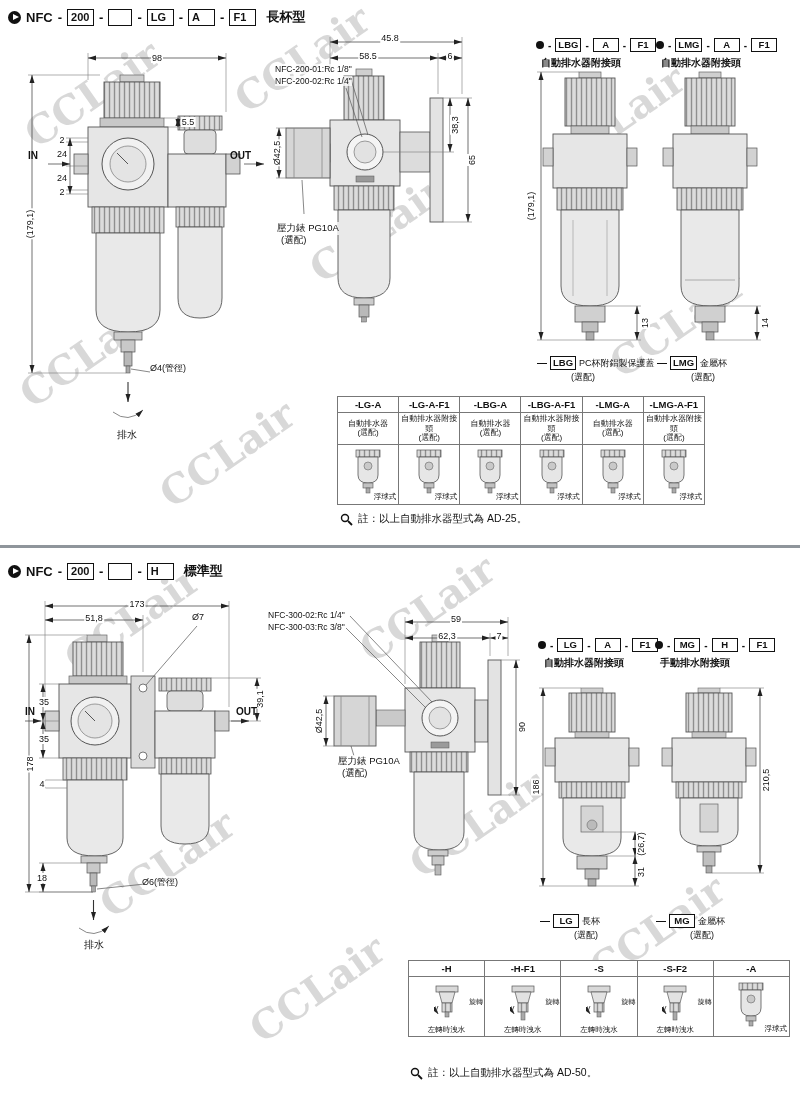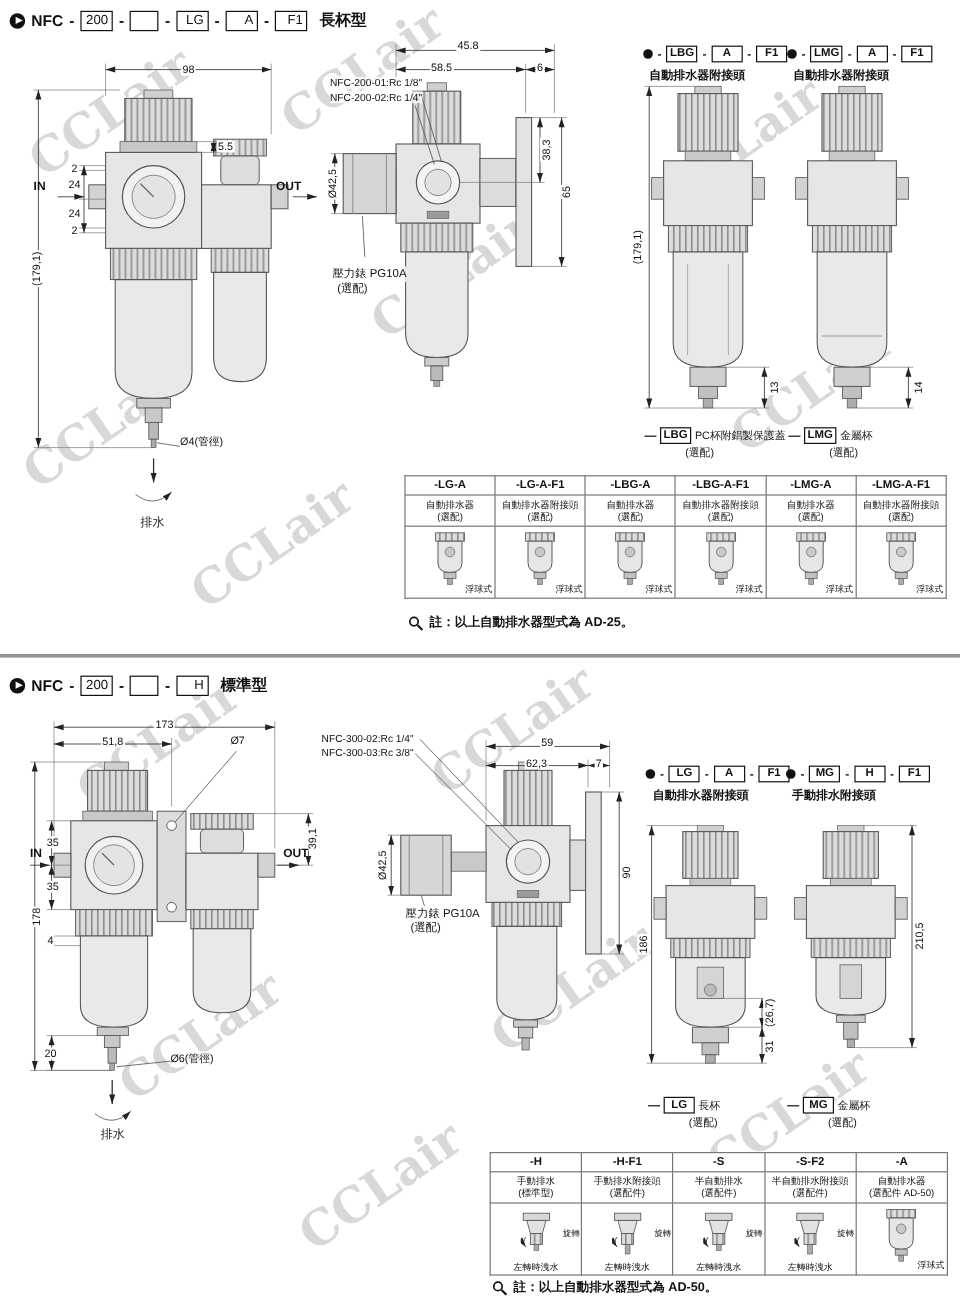--- a/index.html
+++ b/index.html
@@ -5,22 +5,22 @@
   * { margin:0; padding:0; box-sizing:border-box; }
   body { background:#fff; }
   .page { position:relative; width:800px; height:1096px; background:#fff; overflow:hidden;
           font-family:"Liberation Sans","DejaVu Sans",sans-serif; color:#111; }
   .wm { position:absolute; font-family:"DejaVu Serif",serif; font-weight:bold; font-size:40px;
         color:rgba(140,140,140,.34); transform:rotate(-35deg); white-space:nowrap; pointer-events:none; }
   .sec-header { position:absolute; display:flex; align-items:center; gap:5px; font-size:13px; font-weight:bold; }
   .bullet-icon { width:13px; height:13px; border-radius:50%; background:#111; position:relative; display:inline-block; flex:0 0 13px; }
   .bullet-icon::after { content:""; position:absolute; left:4.5px; top:3px;
         border-left:6px solid #fff; border-top:3.5px solid transparent; border-bottom:3.5px solid transparent; }
-  .codebox { display:inline-block; min-width:27px; height:17px; border:1.5px solid #111; text-align:right;
-        font-size:11px; font-weight:normal; line-height:14px; padding:0 3px; background:#fff; }
+  .codebox { display:inline-block; min-width:27px; height:17px; border:1.5px solid #111; text-align:left;
+        font-size:11px; font-weight:bold; line-height:14px; padding:0 3px; background:#fff; }
   .codebox.empty { min-width:24px; }
   .type-label { margin-left:5px; font-size:13px; font-weight:bold; }
   .dim { position:absolute; font-size:9px; transform:translate(-50%,-50%); white-space:nowrap; background:#fff; padding:0 1px; z-index:3; }
   .vdim { position:absolute; font-size:9px; transform:translate(-50%,-50%) rotate(-90deg); white-space:nowrap; background:#fff; padding:0 1px; z-index:3; }
   .lbl { position:absolute; font-size:9px; white-space:nowrap; z-index:3; background:rgba(255,255,255,.75); }
   .lbl-b { position:absolute; font-size:10px; font-weight:bold; white-space:nowrap; z-index:3; }
   .lbl-s { font-size:8.5px; }
   svg.draw { position:absolute; overflow:visible; z-index:2; }
   .draw line.ext { stroke:#7a7a7a; stroke-width:.6; }
   .draw line.diml { stroke:#333; stroke-width:.7; marker-start:url(#arwS); marker-end:url(#arw); }
@@ -35,21 +35,21 @@
   .dashline { width:10px; border-top:1.2px solid #111; display:inline-block; }
   .bnote-l2 { margin-left:34px; margin-top:1px; }
   .spec-table { position:absolute; border-collapse:collapse; table-layout:fixed; background:#fff; z-index:3; }
   .spec-table td { border:1px solid #777; text-align:center; vertical-align:middle; padding:1px; }
   .spec-table .th { font-weight:bold; font-size:9.5px; height:16px; }
   .spec-table .desc { font-size:8px; line-height:1.2; height:26px; }
   .spec-table .cell { height:60px; position:relative; }
   .capt { position:absolute; right:2px; bottom:2px; font-size:7.5px; white-space:nowrap; }
   .capt-c { position:absolute; left:0; right:0; bottom:1px; font-size:7.5px; text-align:center; white-space:nowrap;margin-top:48px; }
   .side-lbl { position:absolute; right:1px; top:20px; font-size:7px; white-space:nowrap; }
-  .note { position:absolute; display:flex; align-items:center; gap:5px; font-size:10.5px; font-weight:bold; z-index:3; }
+  .note { position:absolute; display:flex; align-items:center; gap:5px; font-size:10.5px; font-weight:normal; z-index:3; }
   .divider { position:absolute; left:0; width:800px; height:3px; background:#8f959b; }
 </style>
 </head>
 <body>
 
 <div class="page">
 
   <svg width="0" height="0" style="position:absolute">
     <defs>
       <pattern id="ribs" width="5" height="8" patternUnits="userSpaceOnUse">
@@ -312,21 +312,21 @@
   </div>
   <div class="bnote" style="left:657px;top:356px">
     <div class="bnote-l1">
       <span class="dashline"></span>
       <span class="mini-codebox">LMG</span>
       <span>金屬杯</span>
     </div>
     <div class="bnote-l2">(選配)</div>
   </div>
 
-  <table class="spec-table" style="left:337px;top:396px;width:452px">
+  <table class="spec-table" style="left:337px;top:396px;width:368px">
     <tbody>
         <tr>
       <td class="th">-LG-A</td>
       <td class="th">-LG-A-F1</td>
       <td class="th">-LBG-A</td>
       <td class="th">-LBG-A-F1</td>
       <td class="th">-LMG-A</td>
       <td class="th">-LMG-A-F1</td>
     </tr>
     <tr>
@@ -511,21 +511,21 @@
     <line class="diml" x1="78.5" y1="308" x2="78.5" y2="328" style="marker-start:none;stroke-width:1.1"></line>
     <path class="ldr" d="M64,336 Q79,348 94,334" style="marker-end:url(#arw)"></path>
   </svg>
   <span class="dim" style="left:137px;top:604px">173</span>
   <span class="dim" style="left:94px;top:618px">51,8</span>
   <span class="lbl" style="left:192px;top:612px">Ø7</span>
   <span class="dim" style="left:44px;top:702px">35</span>
   <span class="dim" style="left:44px;top:739px">35</span>
   <span class="vdim" style="left:30px;top:764px">178</span>
   <span class="dim" style="left:42px;top:784px">4</span>
-  <span class="dim" style="left:42px;top:878px">20</span>
+  <span class="dim" style="left:42px;top:878px">18</span>
   <span class="vdim" style="left:260px;top:699px">39,1</span>
   <span class="lbl-b" style="left:25px;top:706px">IN</span>
   <span class="lbl-b" style="left:236px;top:706px">OUT</span>
   <span class="lbl" style="left:142px;top:876px">Ø6(管徑)</span>
   <span class="lbl" style="left:84px;top:938px;font-size:10px">排水</span>
 
   <svg class="draw" style="left:320px;top:612px" width="215" height="300" viewBox="0 0 215 300">
     <g>
       <rect x="112" y="23" width="16" height="7" fill="#cfcfcf" stroke="#666" stroke-width=".7"></rect>
       <rect x="100" y="30" width="40" height="46" fill="url(#ribs)" stroke="#555" stroke-width=".9"></rect>
@@ -684,42 +684,20 @@
   <table class="spec-table" style="left:408px;top:960px;width:382px">
     <tbody>
         <tr>
       <td class="th">-H</td>
       <td class="th">-H-F1</td>
       <td class="th">-S</td>
       <td class="th">-S-F2</td>
       <td class="th">-A</td>
     </tr>
     <tr>
-      <td class="desc">
-            <div>手動排水</div>
-            <div>(標準型)</div>
-          </td>
-      <td class="desc">
-            <div>手動排水附接頭</div>
-            <div>(選配件)</div>
-          </td>
-      <td class="desc">
-            <div>半自動排水</div>
-            <div>(選配件)</div>
-          </td>
-      <td class="desc">
-            <div>半自動排水附接頭</div>
-            <div>(選配件)</div>
-          </td>
-      <td class="desc">
-            <div>自動排水器</div>
-            <div>(選配件 AD-50)</div>
-          </td>
-    </tr>
-    <tr>
       <td class="cell">
         <svg width="26" height="40" viewBox="0 0 26 40">
               <rect x="2" y="1" width="22" height="6" fill="#d8d8d8" stroke="#555" stroke-width=".7"></rect>
               <path d="M5,7 L21,7 L18,18 L8,18 Z" fill="#e2e2e2" stroke="#555" stroke-width=".7"></path>
               <rect x="8" y="18" width="10" height="9" fill="url(#ribs)" stroke="#555" stroke-width=".7"></rect>
               <rect x="11" y="27" width="4" height="5" fill="#aaa" stroke="#555" stroke-width=".5"></rect>
               <path d="M4,21 Q1,25 4,29" fill="none" stroke="#333" stroke-width=".8" marker-end="url(#arw)"></path>
             </svg>
         <span class="side-lbl">旋轉</span>
         <span class="capt-c">左轉時洩水</span>

